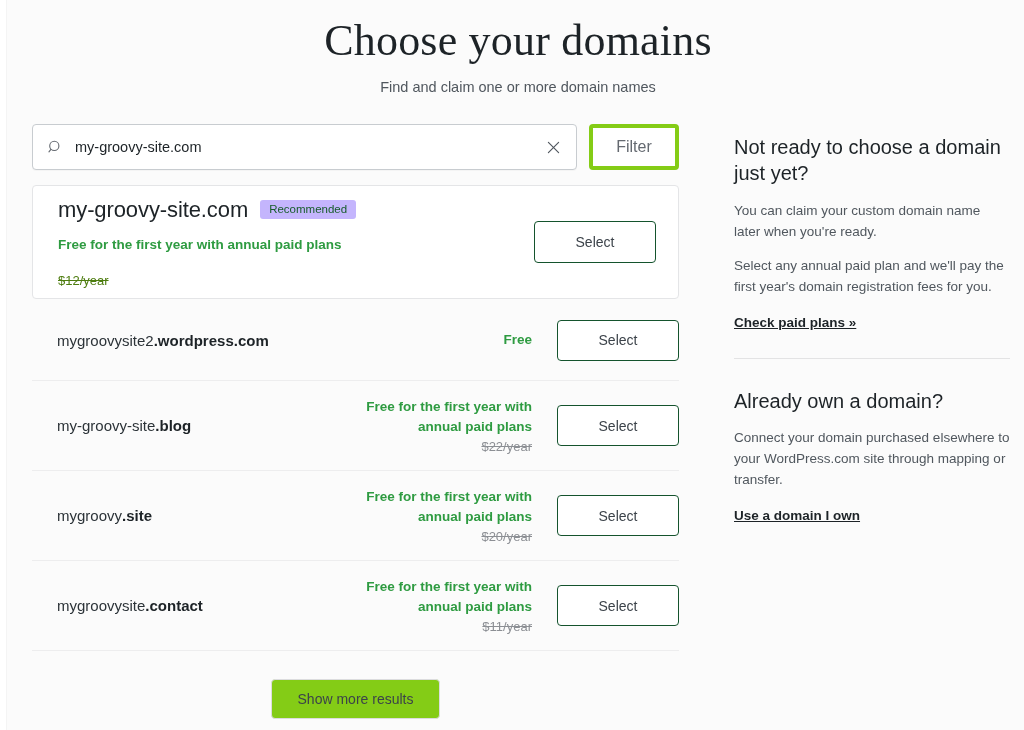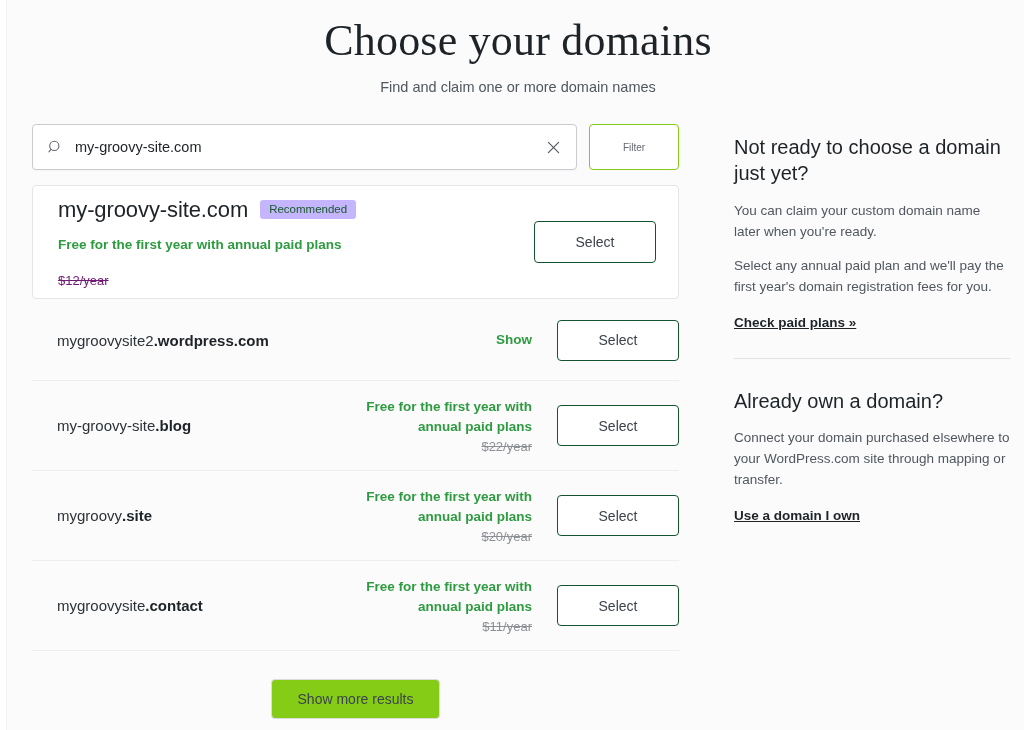--- a/index.html
+++ b/index.html
@@ -109,24 +109,24 @@
     width: 22px; height: 22px;
     display: flex; align-items: center; justify-content: center;
     background: none; border: none; cursor: pointer;
     color: #50575e;
   }
   .clear-btn svg { display: block; }
   .filter-btn {
     flex: 0 0 auto;
     width: 90px;
     background: #fff;
-    border: 1px solid #84cc16;
-    border-radius: 4px;
-    font-family: "Liberation Sans", sans-serif;
-    font-size: 10px;
+    border: 4px solid #84cc16;
+    border-radius: 4px;
+    font-family: "Liberation Sans", sans-serif;
+    font-size: 16px;
     color: #646970;
     cursor: pointer;
   }
 
   
   .rec-card {
     margin-top: 15px;
     background: #fff;
     border: 1px solid #e4e5e7;
     border-radius: 4px;
@@ -159,21 +159,21 @@
   }
   .rec-free {
     margin-top: 14px;
     font-size: 13.5px;
     font-weight: 700;
     color: #2e9b41;
   }
   .rec-price {
     margin-top: 21px;
     font-size: 13px;
-    color: #701a75;
+    color: #4d7c0f;
     text-decoration: line-through;
   }
   .rec-right { flex: 0 0 auto; }
 
   
   .results { margin-top: 1px; }
   .result-row {
     display: flex;
     align-items: center;
     border-bottom: 1px solid #ededee;
@@ -319,21 +319,21 @@
         </div>
       </div>
 
       <div class="results">
 
         <div class="result-row">
           <div class="row-name">
             <span>mygroovysite2</span><b>.wordpress.com</b>
           </div>
           <div class="row-price">
-            <div class="price-free">Show</div>
+            <div class="price-free">Free</div>
           </div>
           <button class="select-btn">Select</button>
         </div>
 
         <div class="result-row tall">
           <div class="row-name">
             <span>my-groovy-site</span><b>.blog</b>
           </div>
           <div class="row-price">
             <div class="price-free">Free for the first year with annual paid plans</div>

